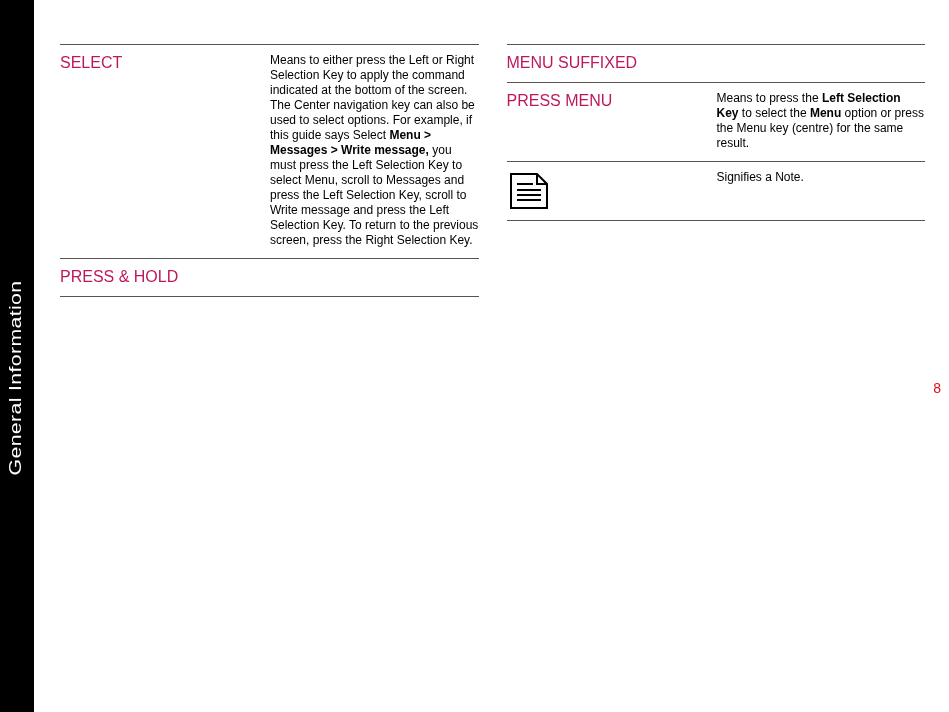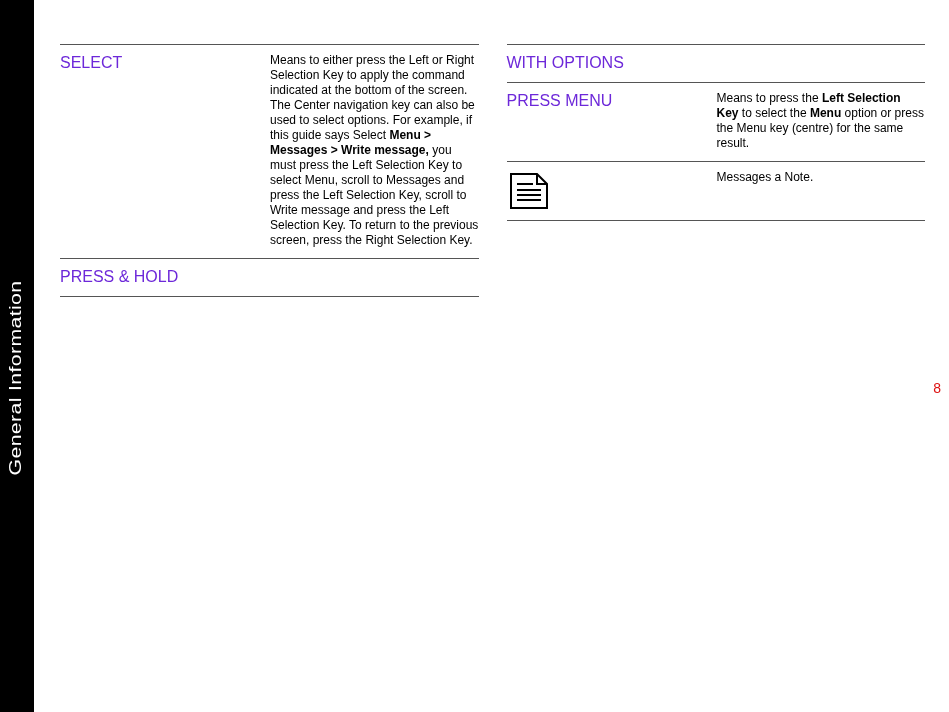--- a/index.html
+++ b/index.html
@@ -36,21 +36,21 @@
       right:24px;
       top:44px;
       display:flex;
       gap:28px;
     }
     .col { flex:1; border-top:1px solid #555; }
     .row { display:flex; border-bottom:1px solid #555; }
     .term {
       flex:0 0 210px;
       padding:8px 14px 10px 0;
-      color:#6d28d9;
+      color:#be185d;
       font-size:16px;
       line-height:1.2;
     }
     .desc {
       flex:1;
       padding:8px 0 10px 0;
       font-size:12px;
       line-height:1.25;
     }
     .desc b { font-weight:bold; }
@@ -81,33 +81,33 @@
       <div class="row">
         <div class="term">SELECT</div>
         <div class="desc">Means to either press the Left or Right Selection Key to apply the command indicated at the bottom of the screen. The Center navigation key can also be used to select options. For example, if this guide says Select <b>Menu &gt; Messages &gt; Write message,</b> you must press the Left Selection Key to select Menu, scroll to Messages and press the Left Selection Key, scroll to Write message and press the Left Selection Key. To return to the previous screen, press the Right Selection Key.</div>
       </div>
       <div class="row">
         <div class="term">PRESS &amp; HOLD</div>
       </div>
     </div>
   <div class="col" id="col-right">
       <div class="row">
-        <div class="term">WITH OPTIONS</div>
+        <div class="term">MENU SUFFIXED</div>
       </div>
       <div class="row">
         <div class="term">PRESS MENU</div>
         <div class="desc">Means to press the <b>Left Selection Key</b> to select the <b>Menu</b> option or press the Menu key (centre) for the same result.</div>
       </div>
       <div class="row">
         <div class="note-icon">
           <svg width="44" height="40" viewBox="0 0 44 40">
             <path d="M4 4 L30 4 L40 14 L40 38 L4 38 Z" fill="#fff" stroke="#000" stroke-width="2"></path>
             <path d="M30 4 L30 14 L40 14" fill="none" stroke="#000" stroke-width="2"></path>
             <line x1="10" y1="14" x2="26" y2="14" stroke="#000" stroke-width="2"></line>
             <line x1="10" y1="20" x2="34" y2="20" stroke="#000" stroke-width="2"></line>
             <line x1="10" y1="25" x2="34" y2="25" stroke="#000" stroke-width="2"></line>
             <line x1="10" y1="30" x2="34" y2="30" stroke="#000" stroke-width="2"></line>
           </svg>
         </div>
-        <div class="desc">Messages a Note.</div>
+        <div class="desc">Signifies a Note.</div>
       </div>
     </div>
 </div>
 
 </body></html>

